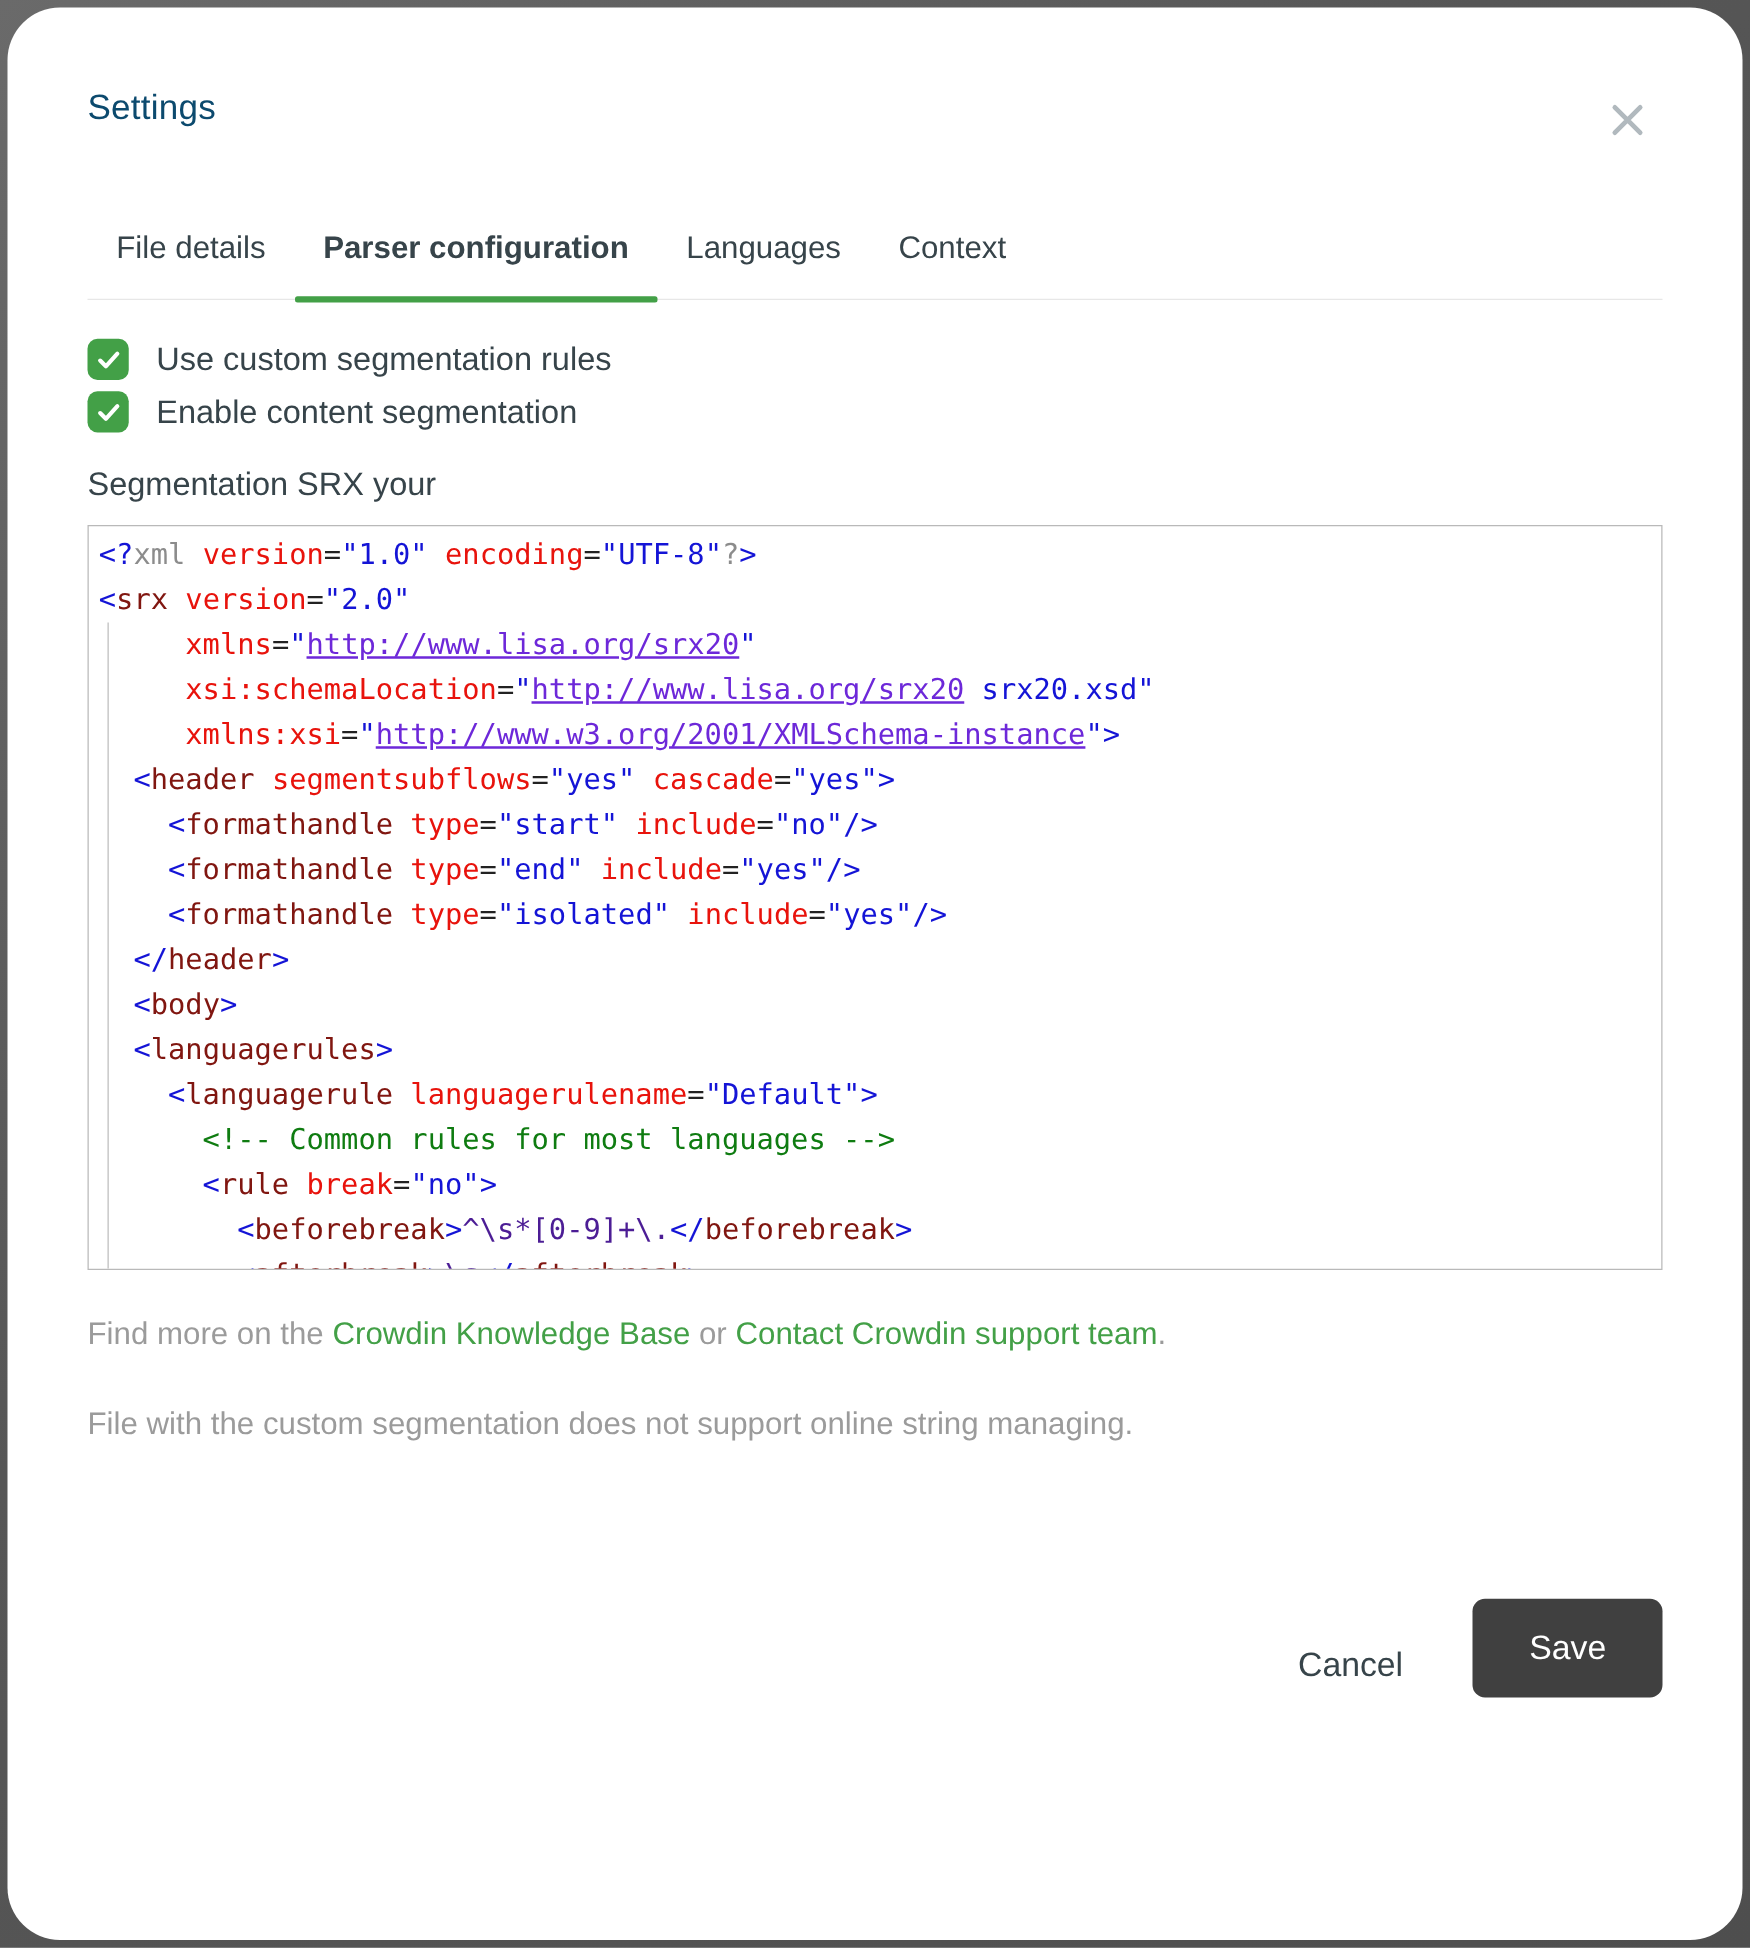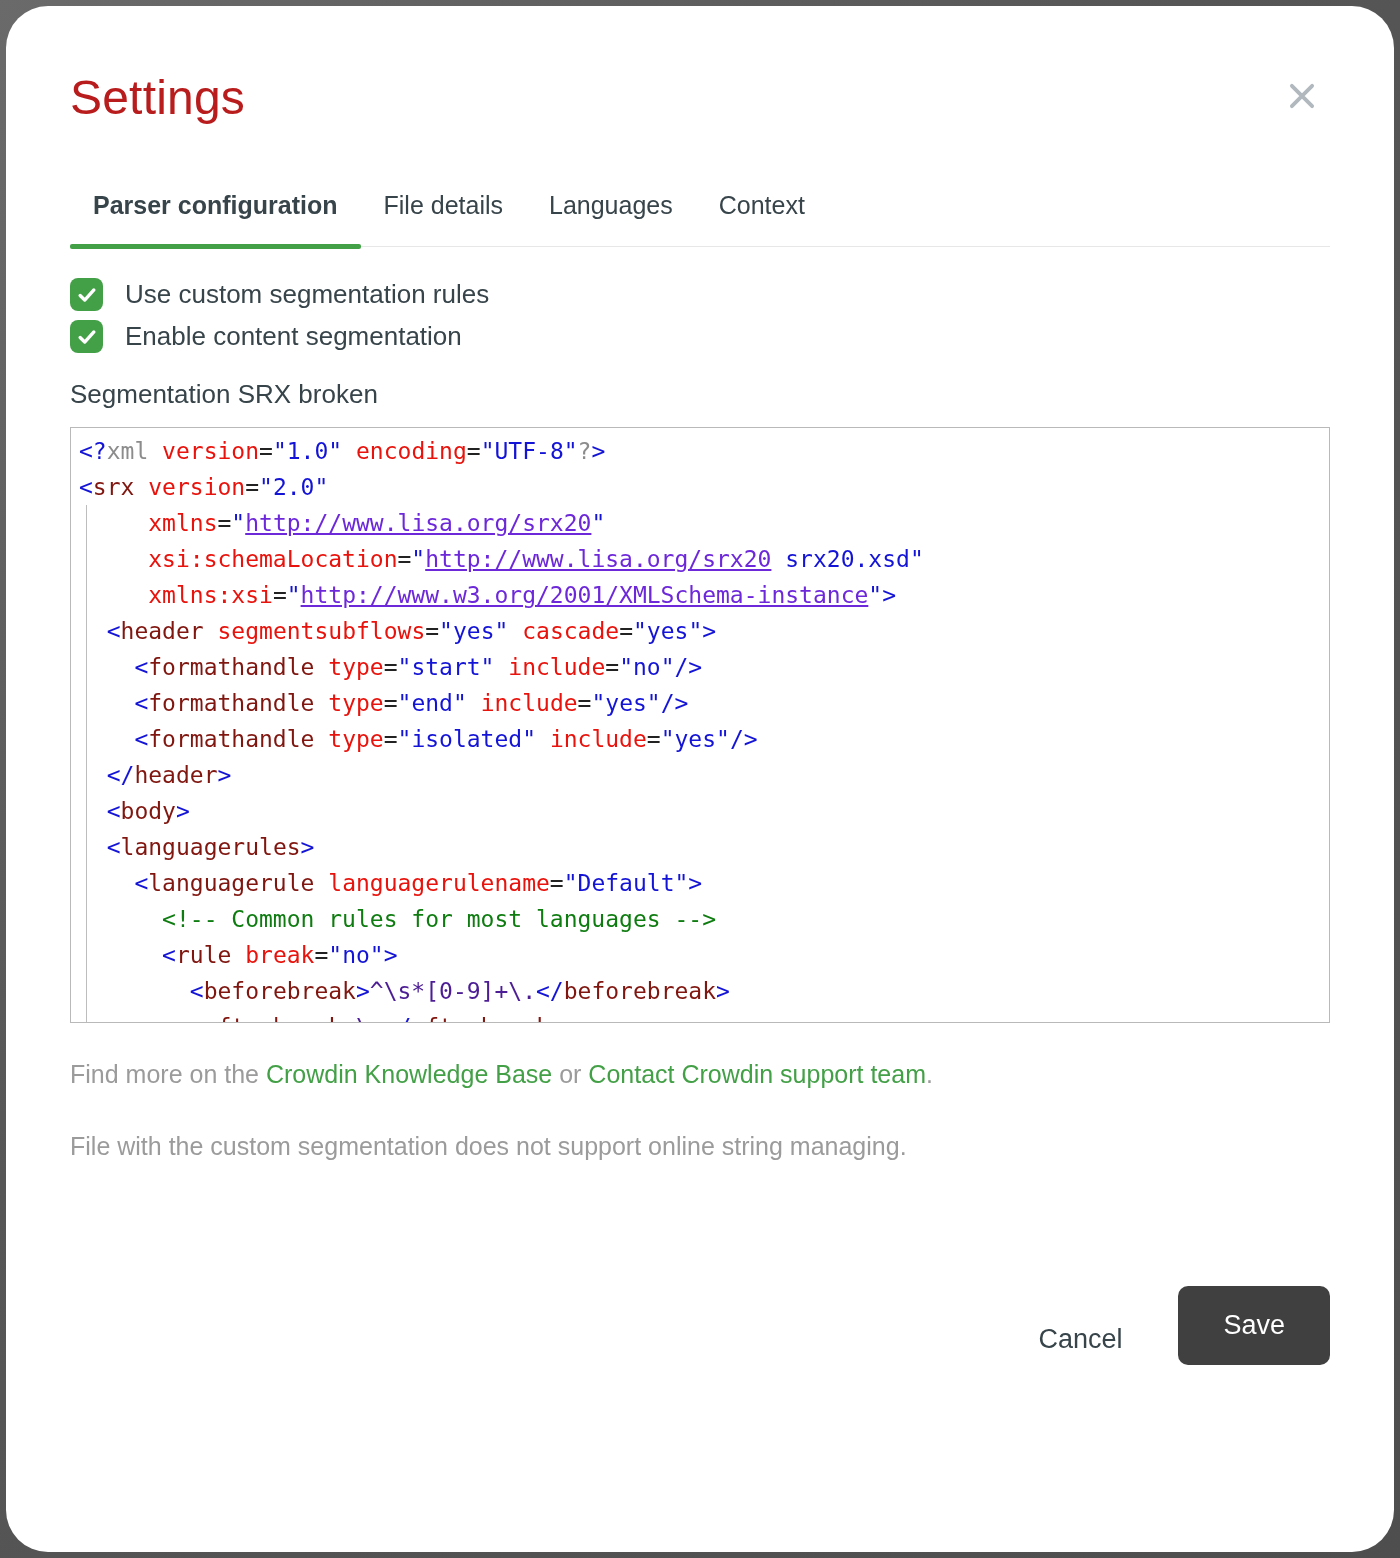--- a/index.html
+++ b/index.html
@@ -2,21 +2,21 @@
 <html><head>
 <meta charset="utf-8">
 <style>
   html,body{margin:0;padding:0;width:1400px;height:1558px;background:#5c5c5c;
     font-family:"Liberation Sans","DejaVu Sans",sans-serif;}
   .backdrop{position:relative;width:1400px;height:1558px;
     background:linear-gradient(135deg,#6a6a6a 0%,#565656 40%,#4e4e4e 100%);overflow:hidden;}
   .modal{position:absolute;left:6px;top:6px;right:6px;bottom:6px;background:#ffffff;
     border-radius:42px;padding:64px 64px 54px 64px;box-sizing:border-box;overflow:hidden;}
   .modal-head{display:flex;justify-content:space-between;align-items:flex-start;}
-  .title{font-size:48px;font-weight:500;color:#b91c1c;letter-spacing:.2px;}
+  .title{font-size:28px;font-weight:500;color:#0c4a6e;letter-spacing:.2px;}
   .close-btn{background:none;border:none;padding:4px;margin:4px 6px 0 0;cursor:pointer;line-height:0;}
   .tabs{display:flex;margin-top:66px;border-bottom:1px solid #e7e7e7;}
   .tab{padding:0 23px 26px 23px;font-size:25px;color:#37444a;cursor:pointer;position:relative;white-space:nowrap;}
   .tab.active{font-weight:700;}
   .tab.active::after{content:"";position:absolute;left:0;right:0;bottom:-3px;height:5px;
     background:#43a047;border-radius:2px;}
   .checkbox-area{margin-top:31px;}
   .checkbox-row{display:flex;align-items:center;margin-bottom:9px;cursor:pointer;}
   .checkbox{width:33px;height:33px;background:#43a047;border-radius:8px;display:inline-flex;
     align-items:center;justify-content:center;flex:0 0 auto;}
@@ -57,22 +57,22 @@
     <div class="modal-head">
       <div class="title">Settings</div>
       <button class="close-btn">
         <svg width="36" height="36" viewBox="0 0 32 32">
           <path d="M7 7 L25 25 M25 7 L7 25" stroke="#b1b9be" stroke-width="3.4" stroke-linecap="round" fill="none"></path>
         </svg>
       </button>
     </div>
 
     <div class="tabs">
+      <div class="tab">File details</div>
       <div class="tab active">Parser configuration</div>
-      <div class="tab">File details</div>
       <div class="tab">Languages</div>
       <div class="tab">Context</div>
     </div>
 
     <div class="checkbox-area">
       <div class="checkbox-row">
         <span class="checkbox">
           <svg width="22" height="22" viewBox="0 0 24 24">
             <path d="M4.5 12.5 L9.5 17.5 L19.5 6.5" stroke="#ffffff" stroke-width="3.6" fill="none" stroke-linecap="round" stroke-linejoin="round"></path>
           </svg>
@@ -82,21 +82,21 @@
       <div class="checkbox-row">
         <span class="checkbox">
           <svg width="22" height="22" viewBox="0 0 24 24">
             <path d="M4.5 12.5 L9.5 17.5 L19.5 6.5" stroke="#ffffff" stroke-width="3.6" fill="none" stroke-linecap="round" stroke-linejoin="round"></path>
           </svg>
         </span>
         <span class="cb-label">Enable content segmentation</span>
       </div>
     </div>
 
-    <div class="section-label">Segmentation SRX broken</div>
+    <div class="section-label">Segmentation SRX your</div>
 
     <div class="code-box">
       <div class="gutter-line"></div>
       <pre class="code" id="code"><div class="cl"><span class="tk-b">&lt;?</span><span class="tk-m">xml</span><span class="tk-x"> </span><span class="tk-a">version</span><span class="tk-e">=</span><span class="tk-s">"1.0"</span><span class="tk-x"> </span><span class="tk-a">encoding</span><span class="tk-e">=</span><span class="tk-s">"UTF-8"</span><span class="tk-m">?</span><span class="tk-b">&gt;</span></div><div class="cl"><span class="tk-b">&lt;</span><span class="tk-t">srx</span><span class="tk-x"> </span><span class="tk-a">version</span><span class="tk-e">=</span><span class="tk-s">"2.0"</span></div><div class="cl"><span class="tk-x">     </span><span class="tk-a">xmlns</span><span class="tk-e">=</span><span class="tk-s">"</span><span class="tk-u">http://www.lisa.org/srx20</span><span class="tk-s">"</span></div><div class="cl"><span class="tk-x">     </span><span class="tk-a">xsi:schemaLocation</span><span class="tk-e">=</span><span class="tk-s">"</span><span class="tk-u">http://www.lisa.org/srx20</span><span class="tk-s"> srx20.xsd"</span></div><div class="cl"><span class="tk-x">     </span><span class="tk-a">xmlns:xsi</span><span class="tk-e">=</span><span class="tk-s">"</span><span class="tk-u">http://www.w3.org/2001/XMLSchema-instance</span><span class="tk-s">"</span><span class="tk-b">&gt;</span></div><div class="cl"><span class="tk-x">  </span><span class="tk-b">&lt;</span><span class="tk-t">header</span><span class="tk-x"> </span><span class="tk-a">segmentsubflows</span><span class="tk-e">=</span><span class="tk-s">"yes"</span><span class="tk-x"> </span><span class="tk-a">cascade</span><span class="tk-e">=</span><span class="tk-s">"yes"</span><span class="tk-b">&gt;</span></div><div class="cl"><span class="tk-x">    </span><span class="tk-b">&lt;</span><span class="tk-t">formathandle</span><span class="tk-x"> </span><span class="tk-a">type</span><span class="tk-e">=</span><span class="tk-s">"start"</span><span class="tk-x"> </span><span class="tk-a">include</span><span class="tk-e">=</span><span class="tk-s">"no"</span><span class="tk-b">/&gt;</span></div><div class="cl"><span class="tk-x">    </span><span class="tk-b">&lt;</span><span class="tk-t">formathandle</span><span class="tk-x"> </span><span class="tk-a">type</span><span class="tk-e">=</span><span class="tk-s">"end"</span><span class="tk-x"> </span><span class="tk-a">include</span><span class="tk-e">=</span><span class="tk-s">"yes"</span><span class="tk-b">/&gt;</span></div><div class="cl"><span class="tk-x">    </span><span class="tk-b">&lt;</span><span class="tk-t">formathandle</span><span class="tk-x"> </span><span class="tk-a">type</span><span class="tk-e">=</span><span class="tk-s">"isolated"</span><span class="tk-x"> </span><span class="tk-a">include</span><span class="tk-e">=</span><span class="tk-s">"yes"</span><span class="tk-b">/&gt;</span></div><div class="cl"><span class="tk-x">  </span><span class="tk-b">&lt;/</span><span class="tk-t">header</span><span class="tk-b">&gt;</span></div><div class="cl"><span class="tk-x">  </span><span class="tk-b">&lt;</span><span class="tk-t">body</span><span class="tk-b">&gt;</span></div><div class="cl"><span class="tk-x">  </span><span class="tk-b">&lt;</span><span class="tk-t">languagerules</span><span class="tk-b">&gt;</span></div><div class="cl"><span class="tk-x">    </span><span class="tk-b">&lt;</span><span class="tk-t">languagerule</span><span class="tk-x"> </span><span class="tk-a">languagerulename</span><span class="tk-e">=</span><span class="tk-s">"Default"</span><span class="tk-b">&gt;</span></div><div class="cl"><span class="tk-x">      </span><span class="tk-c">&lt;!-- Common rules for most languages --&gt;</span></div><div class="cl"><span class="tk-x">      </span><span class="tk-b">&lt;</span><span class="tk-t">rule</span><span class="tk-x"> </span><span class="tk-a">break</span><span class="tk-e">=</span><span class="tk-s">"no"</span><span class="tk-b">&gt;</span></div><div class="cl"><span class="tk-x">        </span><span class="tk-b">&lt;</span><span class="tk-t">beforebreak</span><span class="tk-b">&gt;</span><span class="tk-x">^\s*[0-9]+\.</span><span class="tk-b">&lt;/</span><span class="tk-t">beforebreak</span><span class="tk-b">&gt;</span></div><div class="cl"><span class="tk-x">        </span><span class="tk-b">&lt;</span><span class="tk-t">afterbreak</span><span class="tk-b">&gt;</span><span class="tk-x">\s</span><span class="tk-b">&lt;/</span><span class="tk-t">afterbreak</span><span class="tk-b">&gt;</span></div></pre>
     </div>
 
     <p class="help p3"><span>Find more on the </span><a class="link">Crowdin Knowledge Base</a><span> or </span><a class="link">Contact Crowdin support team</a><span>.</span></p>
     <p class="help p2">File with the custom segmentation does not support online string managing.</p>
 
     <div class="footer">

